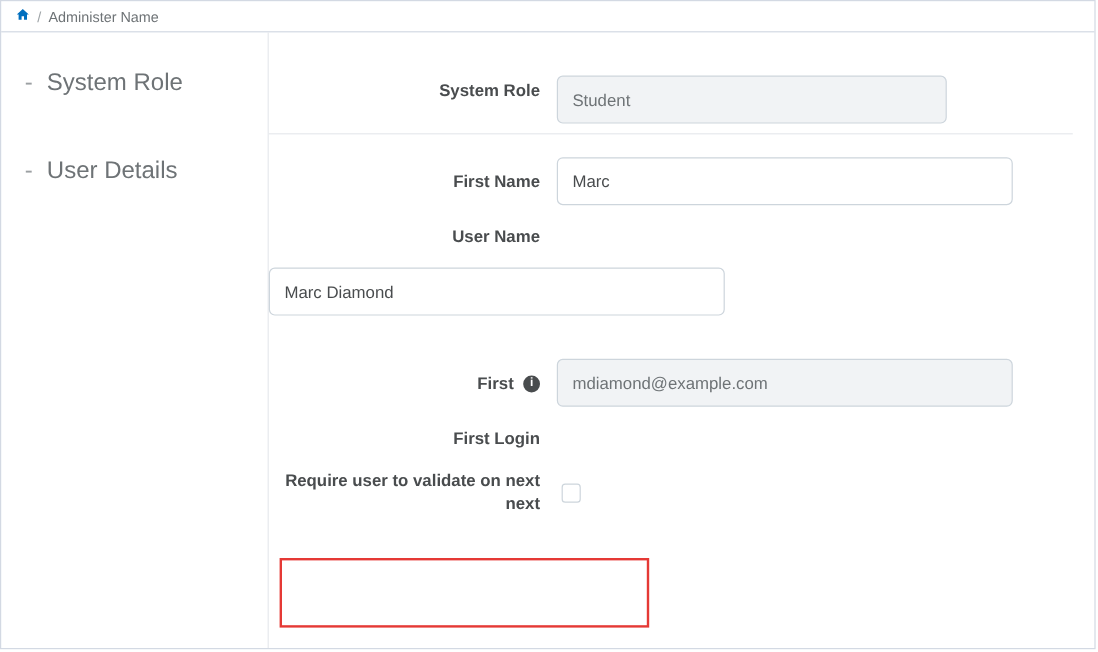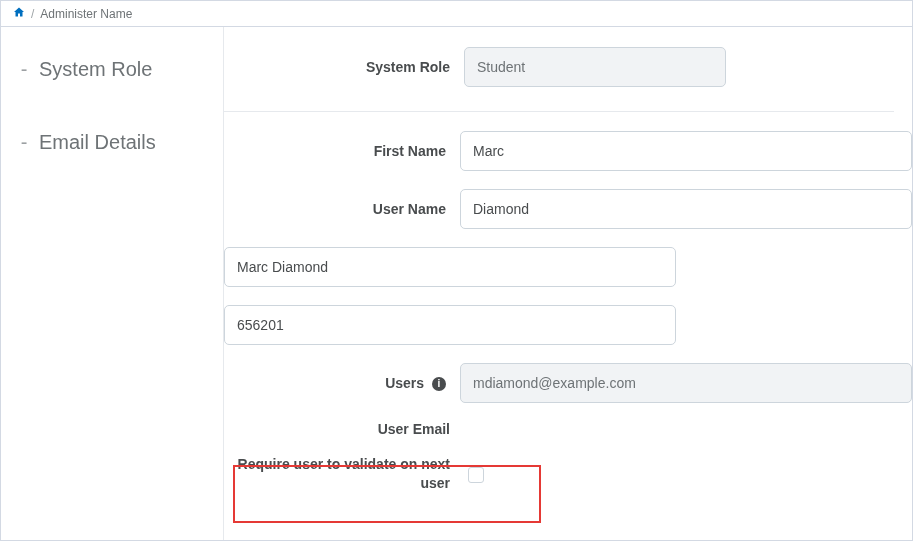--- a/index.html
+++ b/index.html
@@ -90,34 +90,34 @@
     color: #fff;
     font-size: 10px;
     font-weight: 700;
     text-align: center;
     line-height: 14px;
     margin-left: 4px;
     vertical-align: middle;
   }
   .field-wrap { flex: 0 0 auto; }
   .text-input, .text-input-readonly {
-    width: 452px;
+    width: 380px;
     height: 40px;
     border: 1px solid #cdd5dc;
     border-radius: 5px;
     padding: 0 12px;
     font-size: 14px;
     color: #494c4e;
     background: #fff;
   }
   .text-input-readonly {
     background: #f1f3f5;
     color: #6e7376;
   }
-  .sys-role-width { width: 262px; }
+  .sys-role-width { width: 325px; margin-top: 16px; }
   .right-section {
     padding-top: 20px;
   }
   .chk {
     width: 16px;
     height: 16px;
     border: 1px solid #cdd5dc;
     border-radius: 3px;
     margin-left: 4px;
   }
@@ -148,21 +148,21 @@
 
   <div class="main-area">
 
     <div class="left-col">
       <div class="section-title" style="height:84px;">
         <span class="dash">-</span>
         <span class="label">System Role</span>
       </div>
       <div class="section-title">
         <span class="dash">-</span>
-        <span class="label">Email Details</span>
+        <span class="label">User Details</span>
       </div>
     </div>
 
     <div class="right-col">
 
       <div class="right-section" style="height:84px;">
         <div class="form-row">
           <div class="form-label">System Role</div>
           <div class="field-wrap">
             <input type="text" readonly="" class="text-input-readonly sys-role-width" value="Student" style="">
@@ -175,55 +175,49 @@
       <div class="right-section">
         <div class="form-row">
           <div class="form-label">First Name</div>
           <div class="field-wrap">
             <input type="text" class="text-input" value="Marc" style="">
           </div>
         </div>
 
         <div class="form-row">
           <div class="form-label">User Name</div>
-          <div class="field-wrap">
-            <input type="text" class="text-input" value="Diamond" style="">
-          </div>
         </div>
 
         <div class="form-row">
           <div class="field-wrap">
             <input type="text" class="text-input" value="Marc Diamond" style="">
           </div>
         </div>
 
         <div class="form-row">
-          <div class="field-wrap">
-            <input type="text" class="text-input" value="656201" style="">
-          </div>
         </div>
 
         <div class="form-row">
           <div class="form-label">
-            <span>Users</span>
+            <span>First</span>
             <span class="info">i</span>
           </div>
           <div class="field-wrap">
             <input type="text" readonly="" class="text-input-readonly" value="mdiamond@example.com" style="">
           </div>
         </div>
 
         <div class="form-row">
-          <div class="form-label">User Email</div>
+          <div class="form-label">First Login</div>
         </div>
 
         <div class="form-row">
           <div class="form-label multiline">
             <span>Require user to validate on next</span><br>
-            <span>user</span>
+            <span>next</span>
           </div>
           <div class="field-wrap" style="display:flex;align-items:flex-start;padding-top:2px;">
             <div class="chk"></div>
           </div>
         </div>
 
       </div>
     </div>
 
     <div class="highlight-box" style="top:438px; left:232px; width:308px; height:58px;"></div>

